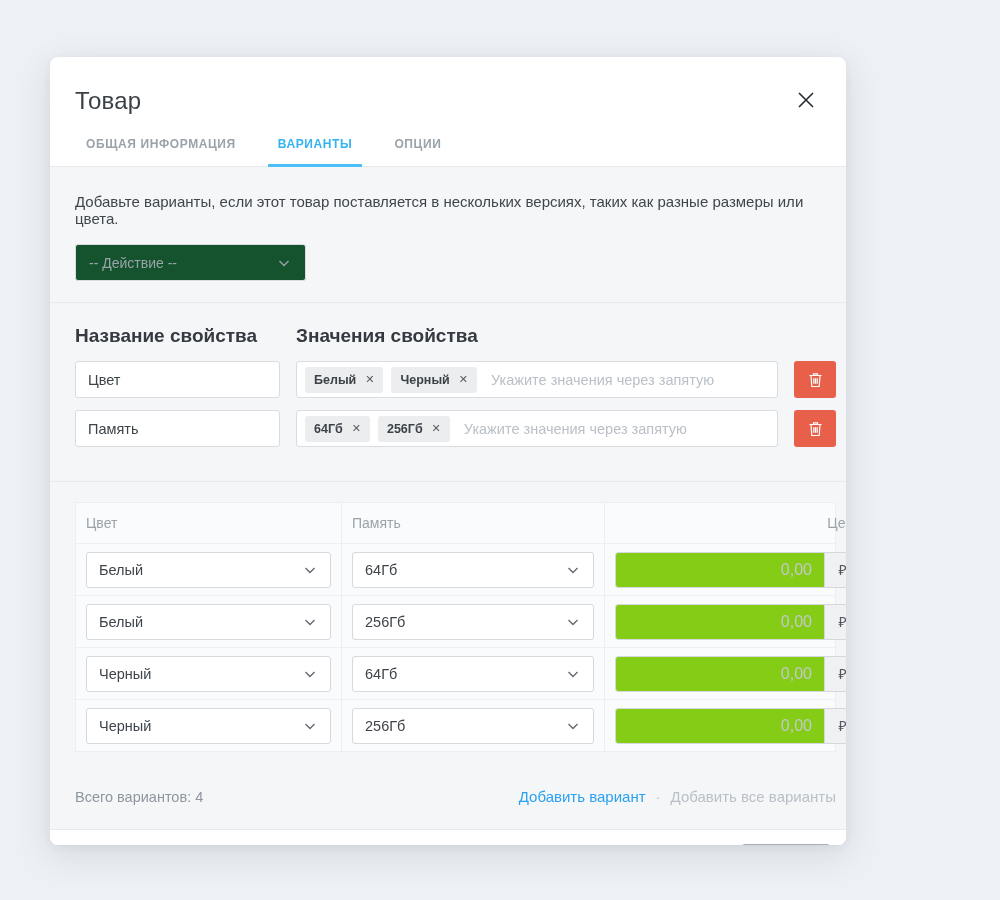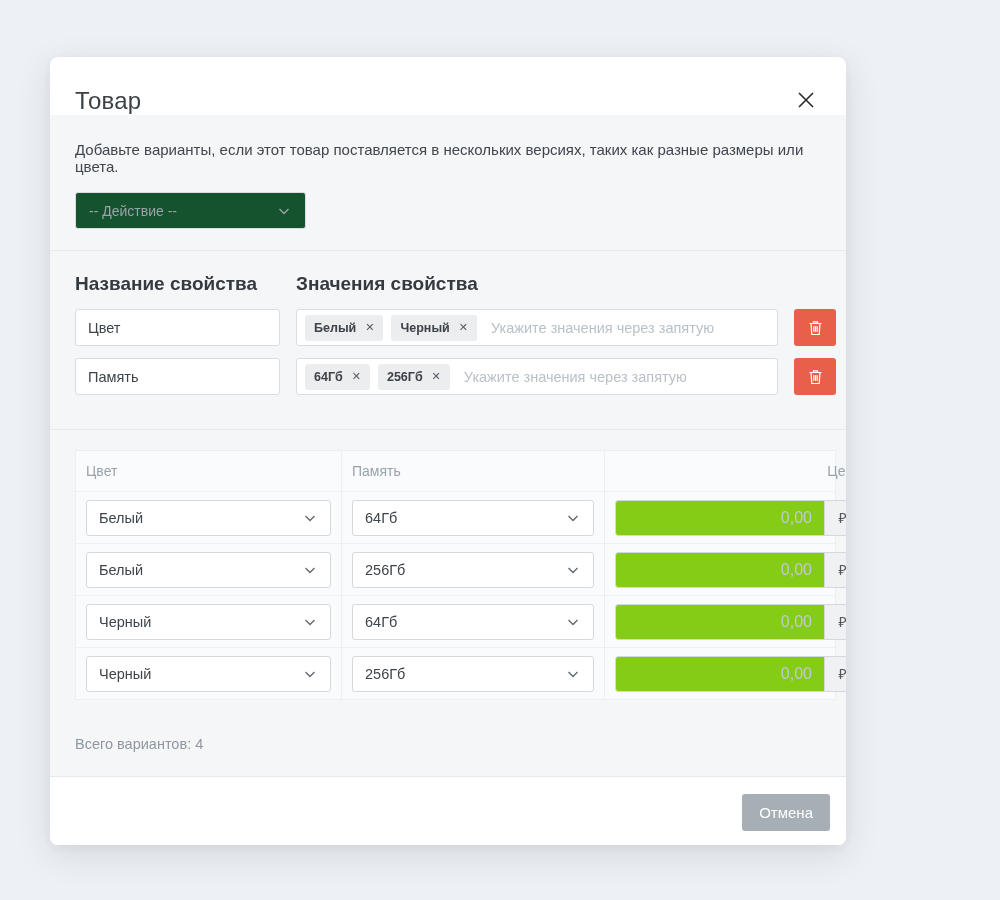--- a/index.html
+++ b/index.html
@@ -135,20 +135,25 @@
 
   <div class="modal-header">
     <div class="modal-title">Товар</div>
     <button class="close-btn">
       <span>
         <svg width="22" height="22" viewBox="0 0 22 22">
             <path d="M4 4 L18 18 M18 4 L4 18" stroke="#272b30" stroke-width="1.6" fill="none"></path>
           </svg>
       </span>
     </button>
+    <div class="tabs">
+      <div class="tab">ОБЩАЯ ИНФОРМАЦИЯ</div>
+      <div class="tab active">ВАРИАНТЫ</div>
+      <div class="tab">ОПЦИИ</div>
+    </div>
   </div>
 
   <div class="section sec-intro">
     <div class="intro-text">Добавьте варианты, если этот товар поставляется в нескольких версиях, таких как разные размеры или цвета.</div>
     <div class="action-select">
       <span class="sel-text">-- Действие --</span>
       <span>
         <svg width="16" height="16" viewBox="0 0 16 16">
             <path d="M3.5 6 L8 10.5 L12.5 6" stroke="#9aa1a8" stroke-width="1.4" fill="none"></path>
           </svg>
@@ -370,20 +375,25 @@
                   <path d="M1.5 3.5h12 M5.5 3.5 V1.8 h4 v1.7 M3 3.5 l.8 11 h7.4 l.8 -11 M5.8 6.2 v5.6 M7.5 6.2 v5.6 M9.2 6.2 v5.6" stroke="currentColor" stroke-width="1.2" fill="none"></path>
                 </svg>
               </span>
           </button>
         </div>
       </div>
     </div>
 
     <div class="table-footrow">
       <div class="total-text">Всего вариантов: 4</div>
+      <div class="addrow">
+        <span class="link-add">Добавить вариант</span>
+        <span class="dot-sep">·</span>
+        <span class="link-add-all">Добавить все варианты</span>
+      </div>
     </div>
   </div>
 
   <div class="modal-footer">
     <button class="btn btn-cancel">Отмена</button>
   </div>
 
 </div>
 
 </body></html>

